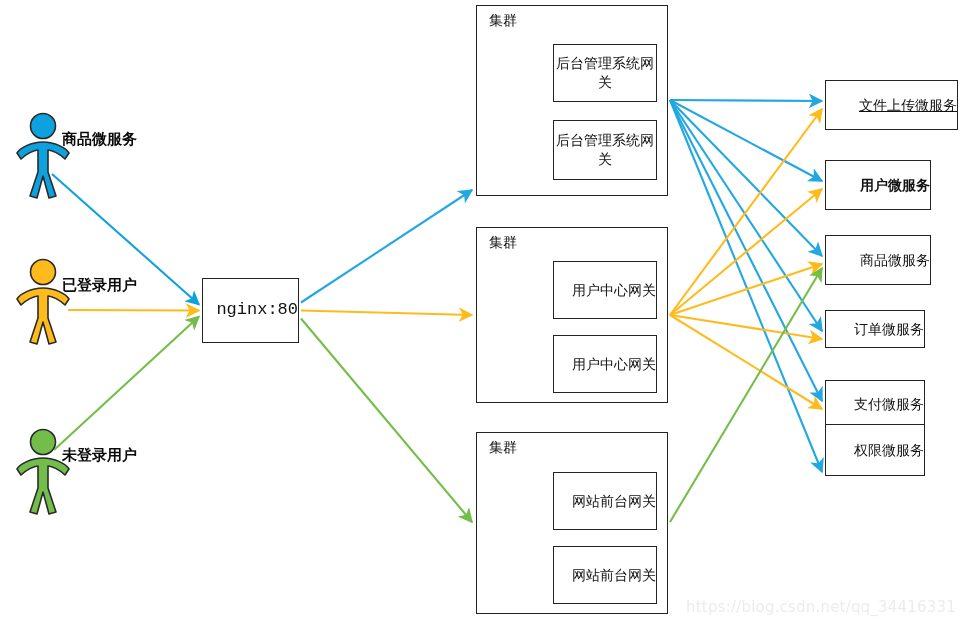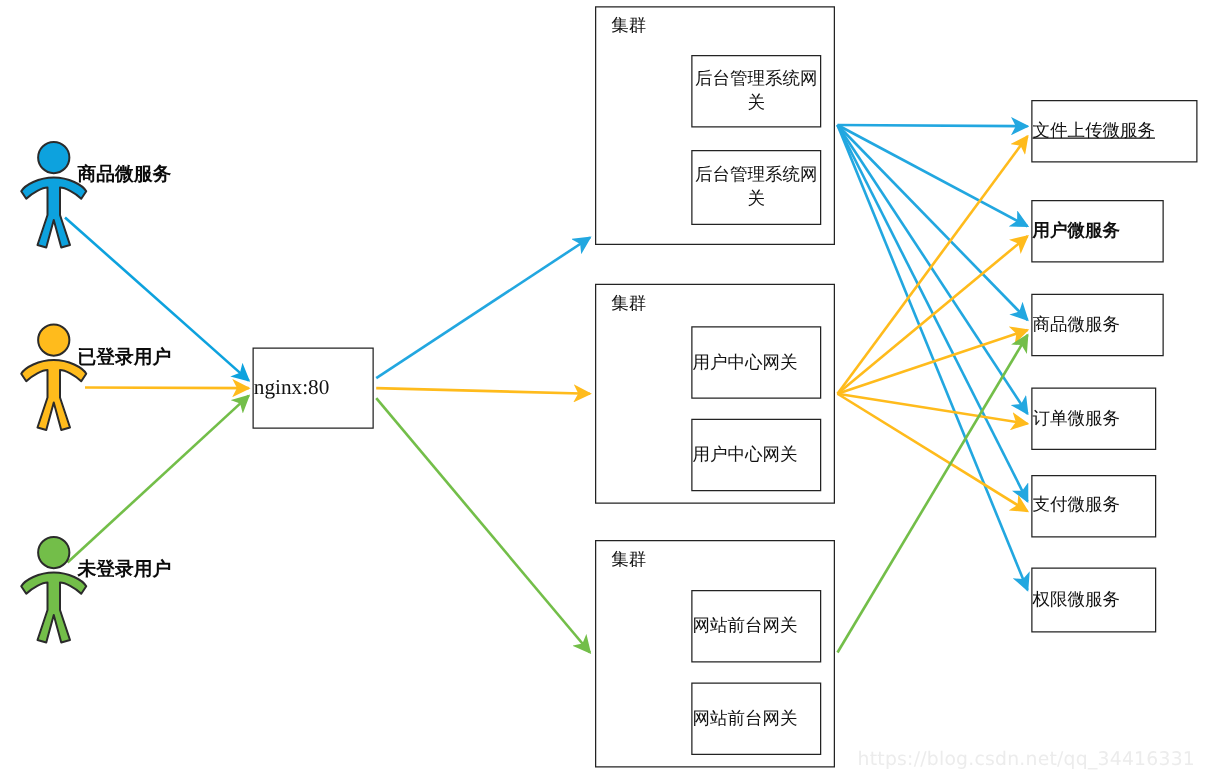--- a/index.html
+++ b/index.html
@@ -4,25 +4,25 @@
 <style>
   html,body{margin:0;padding:0;background:#ffffff;}
   body{
     width:964px;height:626px;position:relative;overflow:hidden;
     font-family:"DejaVu Sans","Liberation Sans",sans-serif;
   }
   #canvas{position:absolute;left:0;top:0;width:964px;height:626px;}
   .node{
     position:absolute;box-sizing:border-box;
     border:1.4px solid #232323;background:#ffffff;
-    display:flex;align-items:center;justify-content:flex-start;
+    display:flex;align-items:center;justify-content:flex-end;
     text-align:center;color:#111111;line-height:1.35;
     font-size:14px;z-index:5;
   }
-  .node.latin{font-size:17px;font-family:Liberation Serif, serif;}
+  .node.latin{font-size:17px;font-family:Liberation Mono, monospace;}
   .cluster{
     position:absolute;box-sizing:border-box;
     border:1.4px solid #232323;background:transparent;z-index:2;
   }
   .cluster-label{
     position:absolute;left:12px;top:6px;font-size:14px;color:#111111;
     background:transparent;
   }
   .actor{position:absolute;z-index:6;}
   .actor-label{
@@ -106,27 +106,27 @@
     </div>
     <div class="node" style="left: 825px; top: 80px; width: 133px; height: 50px; text-decoration: underline;">
       <span>文件上传微服务</span>
     </div>
     <div class="node" style="left: 825px; top: 160px; width: 106px; height: 50px; font-weight: bold;">
       <span>用户微服务</span>
     </div>
     <div class="node" style="left: 825px; top: 235px; width: 106px; height: 50px;">
       <span>商品微服务</span>
     </div>
-    <div class="node" style="left: 825px; top: 310px; width: 100px; height: 50px;">
+    <div class="node" style="left: 825px; top: 310px; width: 100px; height: 38px;">
       <span>订单微服务</span>
     </div>
     <div class="node" style="left: 825px; top: 380px; width: 100px; height: 50px; font-family: Liberation Mono, monospace;">
       <span>支付微服务</span>
     </div>
-    <div class="node" style="left: 825px; top: 454px; width: 100px; height: 52px;">
+    <div class="node" style="left: 825px; top: 424px; width: 100px; height: 52px;">
       <span>权限微服务</span>
     </div>
     <svg class="actor" width="58" height="88" viewBox="0 0 58 88" style="left: 14px; top: 112px;">
       <circle cx="29" cy="14" r="12.5" fill="#0DA2DE" stroke="#2b2b2b" stroke-width="1.6"></circle>
       <path d="M29 30 C17 30 6 36 3 41 L7 47 C12 42 20 38 24 38 L24 60 L16 84 L23 86 L29 64 L35 86 L42 84 L34 60 L34 38 C38 38 46 42 51 47 L55 41 C52 36 41 30 29 30 Z" fill="#0DA2DE" stroke="#2b2b2b" stroke-width="1.6" stroke-linejoin="round"></path>
     </svg>
     <div class="actor-label" style="left: 62px; top: 130px;">商品微服务</div>
     <svg class="actor" width="58" height="88" viewBox="0 0 58 88" style="left: 14px; top: 258px;">
       <circle cx="29" cy="14" r="12.5" fill="#FFBB1C" stroke="#2b2b2b" stroke-width="1.6"></circle>
       <path d="M29 30 C17 30 6 36 3 41 L7 47 C12 42 20 38 24 38 L24 60 L16 84 L23 86 L29 64 L35 86 L42 84 L34 60 L34 38 C38 38 46 42 51 47 L55 41 C52 36 41 30 29 30 Z" fill="#FFBB1C" stroke="#2b2b2b" stroke-width="1.6" stroke-linejoin="round"></path>

